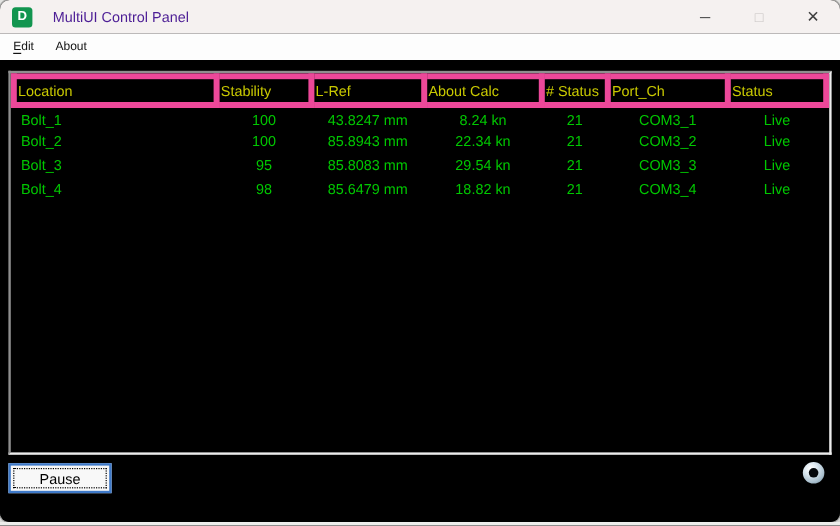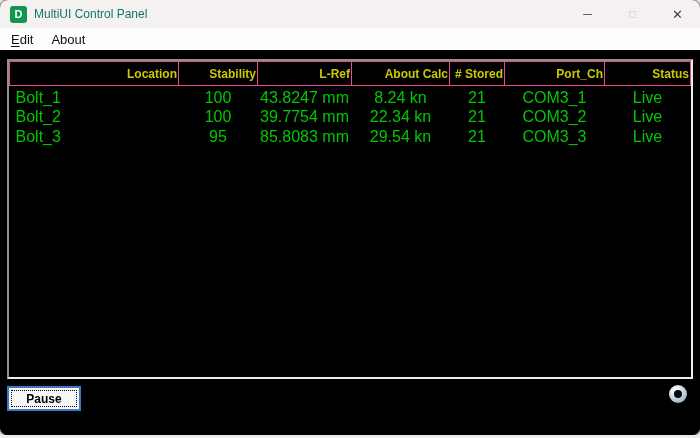--- a/index.html
+++ b/index.html
@@ -10,63 +10,63 @@
   }
   
   .titlebar{
     height:28px;background:#f5f1f0;display:flex;align-items:center;position:relative;
   }
   .app-icon{
     width:17px;height:17px;margin-left:10px;border-radius:3px;
     background:var(--icon-green,#12954f);color:#fff;font-weight:bold;font-size:11px;
     display:flex;align-items:center;justify-content:center;flex:0 0 auto;
   }
-  .title-text{margin-left:7px;font-size:12px;color:#0f766e;white-space:nowrap;}
+  .title-text{margin-left:17px;font-size:12px;color:#4c1d95;white-space:nowrap;}
   .win-controls{position:absolute;right:0;top:0;height:28px;display:flex;}
   .win-btn{width:45px;height:28px;display:flex;align-items:center;justify-content:center;
     font-size:13px;color:#404040;cursor:default;}
   .win-btn.minimize{font-size:12px;}
   .win-btn.maximize{color:#c9c5c4;font-size:12px;}
   .win-btn.close{font-size:13px;}
   
   .menubar{height:22px;background:#fdfdfd;display:flex;align-items:center;padding-left:2px;}
-  .menu-item{font-size:13px;color:#111;padding:3px 9px;white-space:nowrap;}
+  .menu-item{font-size:10px;color:#111;padding:3px 9px;white-space:nowrap;}
   .menu-item .accel{text-decoration:underline;text-underline-offset:2px;}
   
   .client{position:relative;height:385px;background:#000;}
   .table-frame{
     position:absolute;left:7px;top:9px;width:686px;height:320px;box-sizing:border-box;
     border-top:2px solid #8f8f8f;border-left:2px solid #8f8f8f;
     border-bottom:2px solid #ececec;border-right:2px solid #ececec;
     background:#000;overflow:hidden;
   }
   table{width:100%;border-collapse:collapse;table-layout:fixed;}
   thead th{
-    height:24px;box-sizing:border-box;border:1px solid #ec4899;background:#000;
-    color:var(--header-text,#c9c900);font-size:12px;font-weight:bold;text-align:right;
+    height:24px;box-sizing:border-box;border:5px solid #ec4899;background:#000;
+    color:var(--header-text,#c9c900);font-size:12px;font-weight:normal;text-align:left;
     overflow:hidden;white-space:nowrap;
   }
   thead th:nth-child(1){width:169px;}
   thead th:nth-child(2){width:79px;}
   thead th:nth-child(3){width:94px;}
   thead th:nth-child(4){width:98px;}
   thead th:nth-child(5){width:55px;}
   thead th:nth-child(6){width:100px;}
   tbody td{
-    height:20px;box-sizing:border-box;color:var(--data-text,#00c800);font-size:16px;
+    height:20px;box-sizing:border-box;color:var(--data-text,#00c800);font-size:12px;
     text-align:center;white-space:nowrap;overflow:hidden;padding:0;
   }
   tbody tr:first-child td{padding-top:3px;}
   tbody td:first-child{text-align:left;padding-left:6px;}
   
   .pause-btn{
-    position:absolute;left:7px;top:336px;width:74px;height:25px;box-sizing:border-box;
+    position:absolute;left:7px;top:336px;width:86px;height:25px;box-sizing:border-box;
     background:#f8f8f8;border:2px solid var(--accent-blue,#3e79c8);
     outline:1px dotted #000;outline-offset:-5px;
-    font-family:inherit;font-size:12px;color:#000;padding:0;font-weight:bold;
+    font-family:inherit;font-size:12px;color:#000;padding:0;
   }
   .ring{
     position:absolute;left:669px;top:335px;width:18px;height:18px;border-radius:50%;
     background:radial-gradient(circle at 36% 30%, #ffffff 0%, #dce8f0 32%, #a9bfcd 68%, #64808f 100%);
     display:flex;align-items:center;justify-content:center;
   }
   .ring-hole{width:8px;height:8px;border-radius:50%;background:#05080b;}
 </style>
 </head>
 <body>
@@ -90,51 +90,60 @@
 
   <div class="client">
     <div class="table-frame">
       <table>
         <thead>
             <tr>
               <th>Location</th>
               <th>Stability</th>
               <th>L-Ref</th>
               <th>About Calc</th>
-              <th># Stored</th>
+              <th># Status</th>
               <th>Port_Ch</th>
               <th>Status</th>
             </tr>
           </thead>
         <tbody>
             <tr>
               <td>Bolt_1</td>
               <td>100</td>
               <td>43.8247 mm</td>
               <td>8.24 kn</td>
               <td>21</td>
               <td>COM3_1</td>
               <td>Live</td>
             </tr>
             <tr>
               <td>Bolt_2</td>
               <td>100</td>
-              <td>39.7754 mm</td>
+              <td>85.8943 mm</td>
               <td>22.34 kn</td>
               <td>21</td>
               <td>COM3_2</td>
               <td>Live</td>
             </tr>
             <tr>
               <td>Bolt_3</td>
               <td>95</td>
               <td>85.8083 mm</td>
               <td>29.54 kn</td>
               <td>21</td>
               <td>COM3_3</td>
+              <td>Live</td>
+            </tr>
+            <tr>
+              <td>Bolt_4</td>
+              <td>98</td>
+              <td>85.6479 mm</td>
+              <td>18.82 kn</td>
+              <td>21</td>
+              <td>COM3_4</td>
               <td>Live</td>
             </tr>
           </tbody>
       </table>
     </div>
 
     <button class="pause-btn">Pause</button>
 
     <div class="ring">
       <div class="ring-hole"></div>

